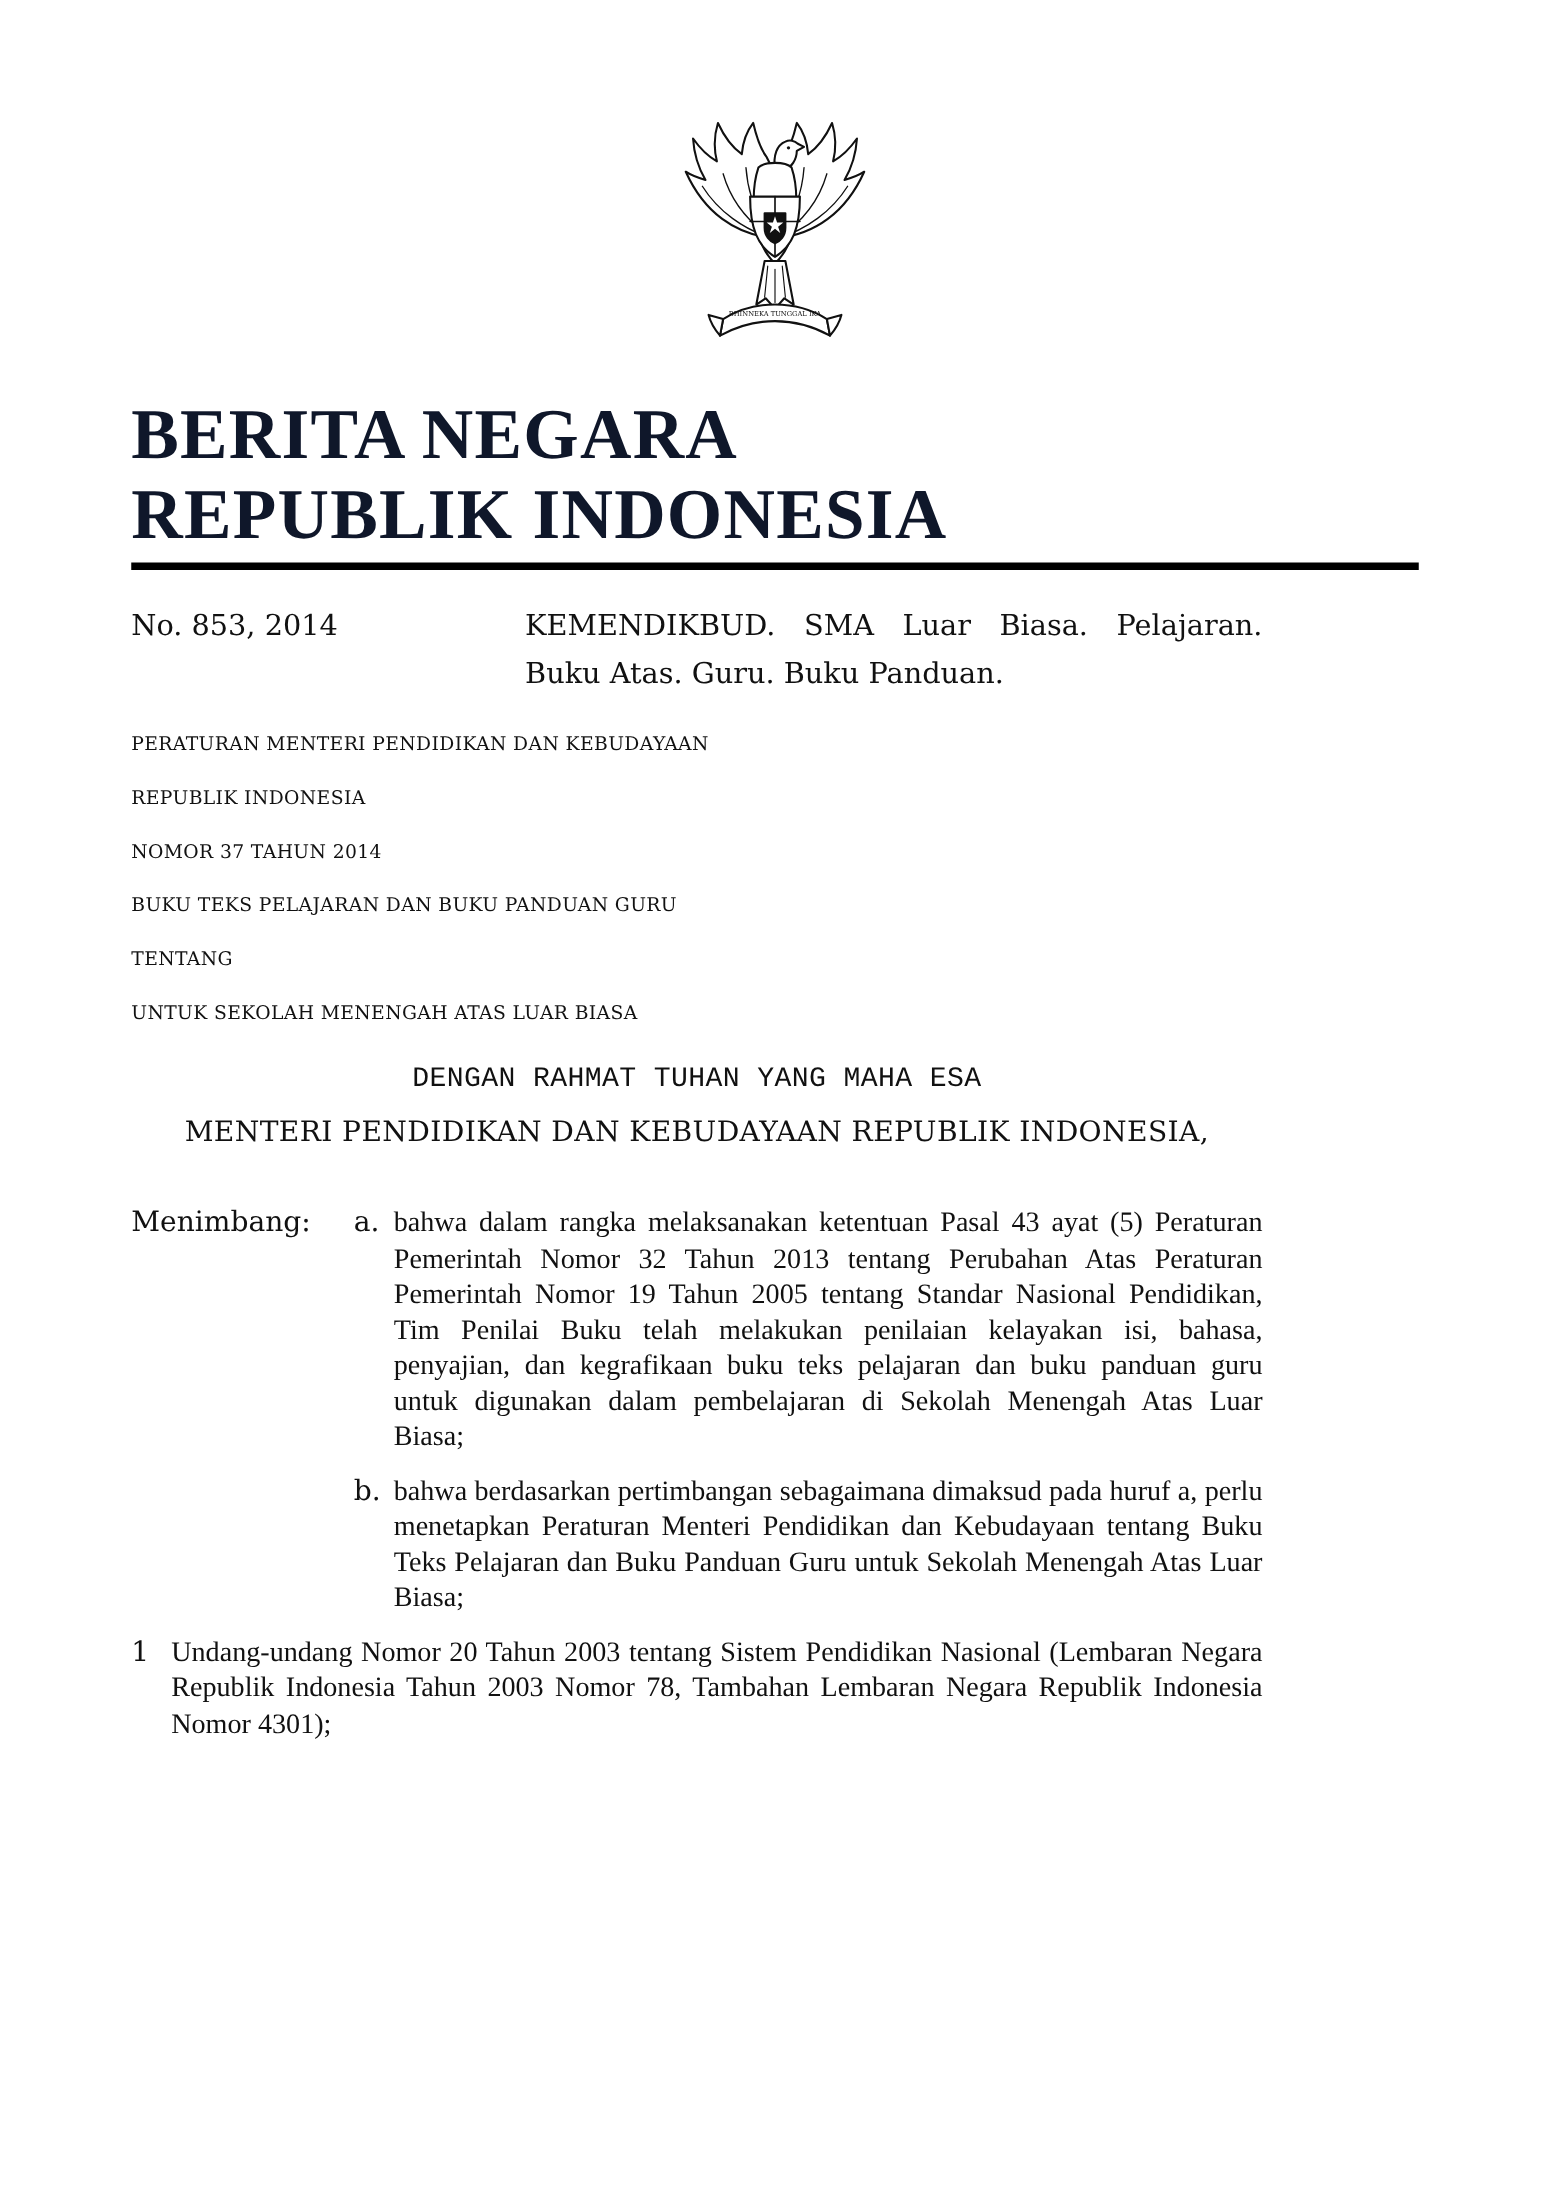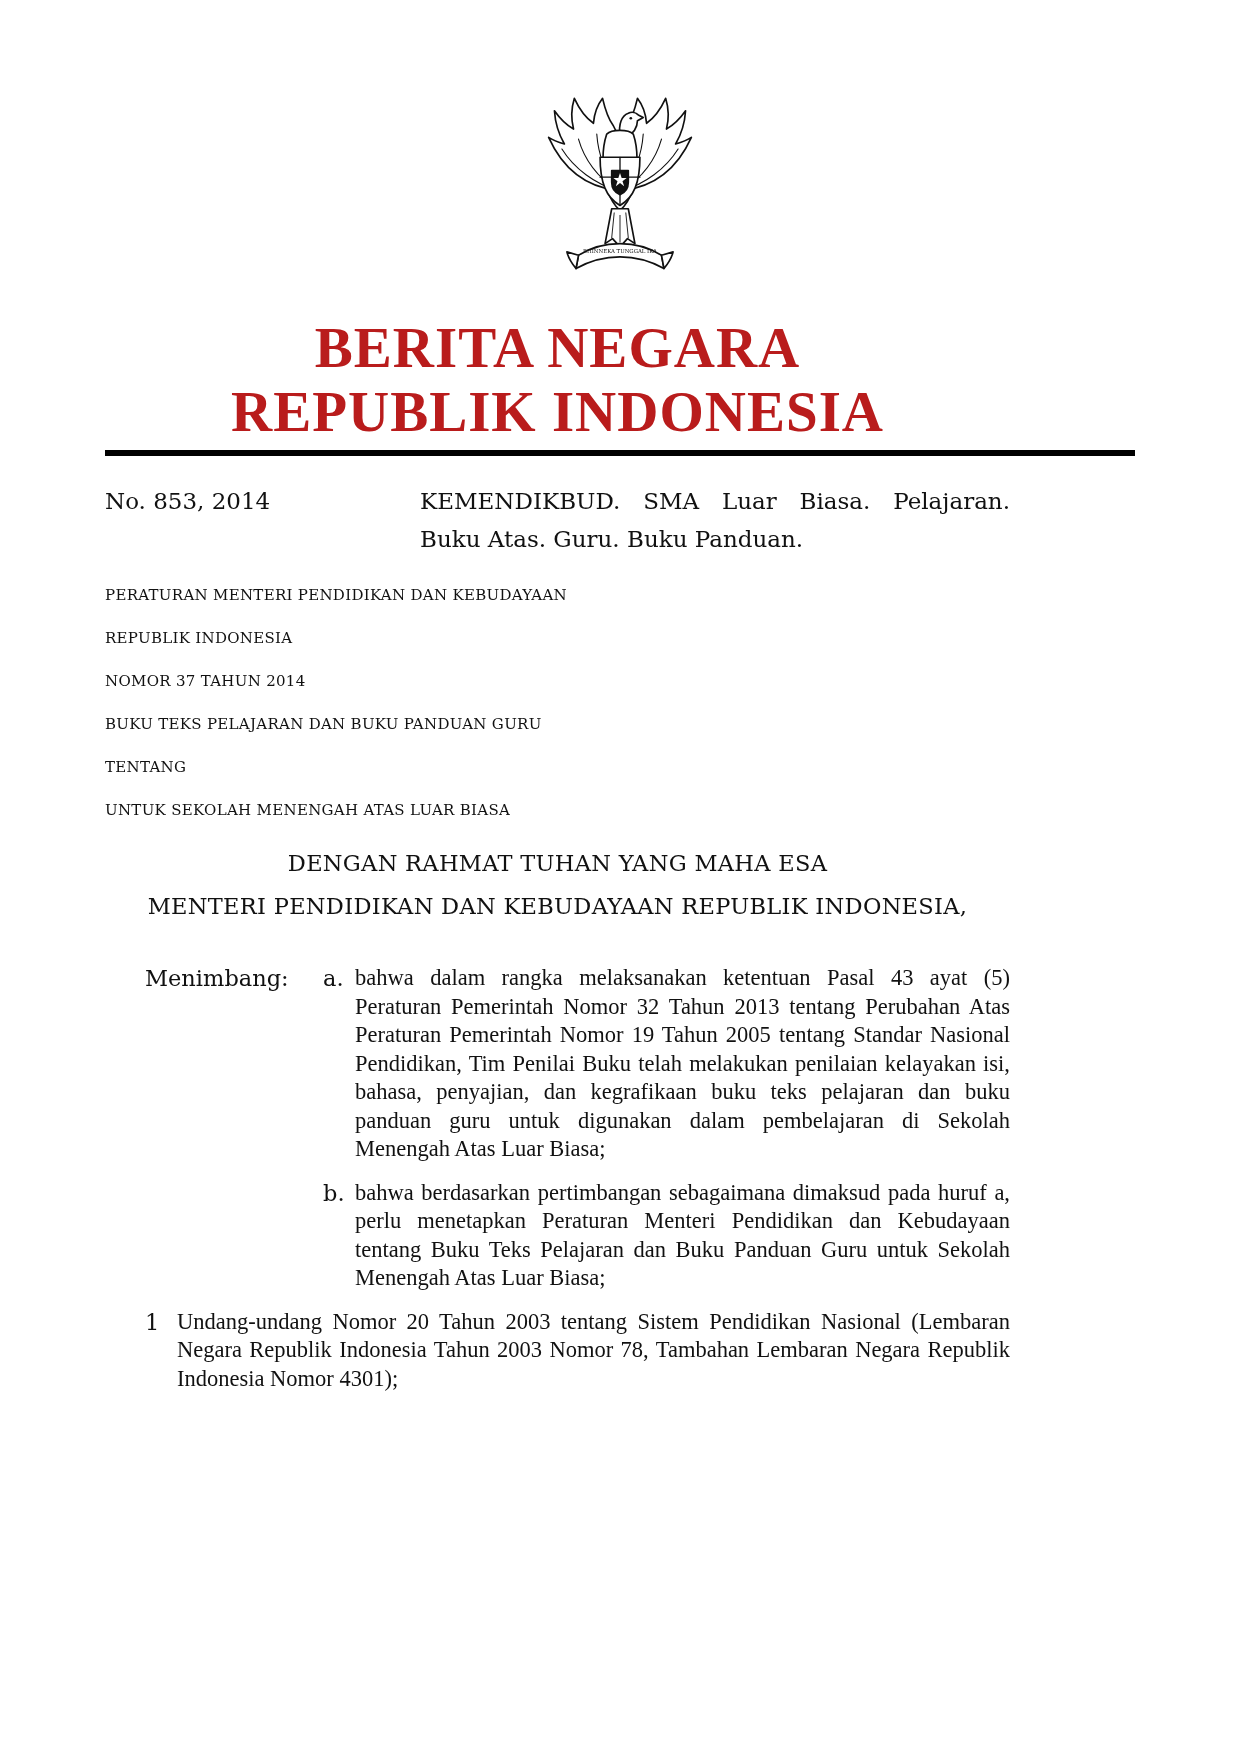--- a/index.html
+++ b/index.html
@@ -22,24 +22,23 @@
     padding-top: 84px;
     display: flex;
     justify-content: center;
   }
   .masthead {
     font-family: "Liberation Serif", "DejaVu Serif", serif;
     font-weight: bold;
     font-size: 57px;
     line-height: 64px;
     letter-spacing: 1px;
-    text-align: center;
     width: 905px;
     margin: 24px 0 0 105px;
-    color: #b91c1c;
+    color: #0f172a;
   }
   .masthead-line { display: block; }
   .rule {
     width: 1030px;
     height: 6px;
     background: #000000;
     margin: 6px 0 0 105px;
   }
   .header-info {
     display: flex;
@@ -62,28 +61,28 @@
   }
   .heading-line { display: block; }
   .invocation, .authority {
     width: 905px;
     margin-left: 105px;
     text-align: center;
     font-size: 22.5px;
     line-height: 43px;
     letter-spacing: 0.3px;
   }
-  .invocation { margin-top: 10px; }
+  .invocation { margin-top: 10px; font-family: Liberation Mono, monospace; }
   .clauses {
     width: 905px;
     margin: 36px 0 0 105px;
     font-size: 22.5px;
     line-height: 28.5px;
   }
-  .clause { display: flex; margin-left: 40px; }
+  .clause { display: flex; }
   .clause + .clause { margin-top: 15px; }
   .clause-label { width: 178px; flex: none; }
   .clause-items { flex: 1; }
   .clause-item { display: flex; }
   .clause-item + .clause-item { margin-top: 15px; }
   .marker { width: 32px; flex: none; }
   .clause-text { flex: 1; text-align: justify; font-family: Liberation Serif, serif; }
   svg text { font-family: "DejaVu Serif", serif; }
 </style>
 </head>

